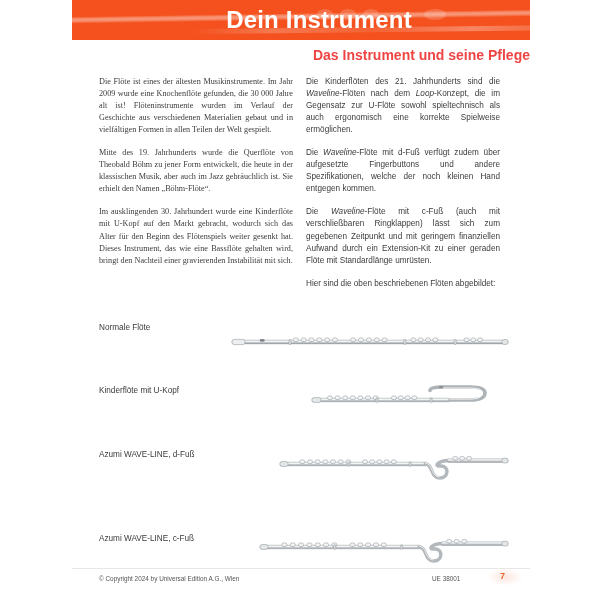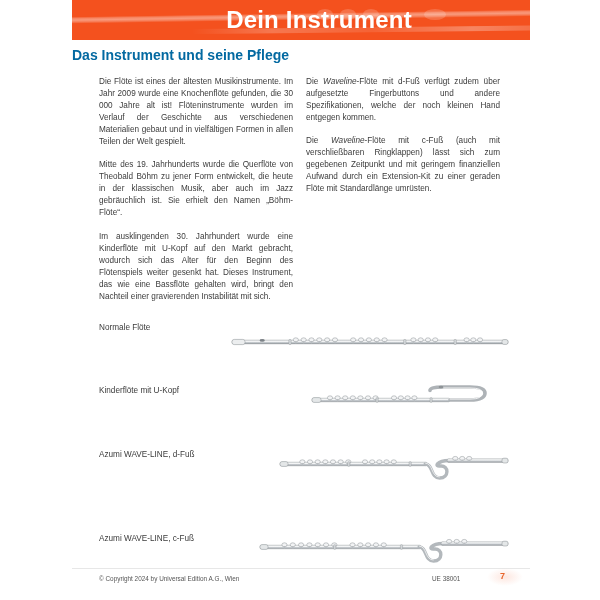--- a/index.html
+++ b/index.html
@@ -81,38 +81,38 @@
     letter-spacing: 0.2px;
     z-index: 3;
   }
 
   
   .subtitle {
     position: absolute;
     left: 72px;
     top: 47px;
     width: 458px;
-    text-align: left;
-    color: #0369a1;
+    text-align: right;
+    color: #ef4444;
     font-size: 14px;
     font-weight: bold;
   }
 
   
   .col {
     position: absolute;
     top: 76px;
     width: 194px;
     font-size: 8.2px;
     line-height: 12.05px;
     color: #3b3b3b;
     text-align: justify;
     text-justify: inter-word;
   }
-  .col.left  { left: 99px; }
+  .col.left  { left: 99px; font-family: Liberation Serif, serif; }
   .col.right { left: 306px; }
   .col p {
     margin: 0 0 11px 0;
   }
   .col p:last-child { margin-bottom: 0; }
   .col i { font-style: italic; }
 
   
   .fig-row {
     position: absolute;
@@ -193,22 +193,24 @@
 
   <div class="subtitle">Das Instrument und seine Pflege</div>
 
   <div class="col left" id="left-col">
       <p>Die Flöte ist eines der ältesten Musikinstrumente. Im Jahr 2009 wurde eine Knochenflöte gefunden, die 30 000 Jahre alt ist! Flöteninstrumente wurden im Verlauf der Geschichte aus verschiedenen Materialien gebaut und in vielfältigen Formen in allen Teilen der Welt gespielt.</p>
       <p>Mitte des 19. Jahrhunderts wurde die Querflöte von Theobald Böhm zu jener Form entwickelt, die heute in der klassischen Musik, aber auch im Jazz gebräuchlich ist. Sie erhielt den Namen „Böhm-Flöte“.</p>
       <p>Im ausklingenden 30. Jahrhundert wurde eine Kinderflöte mit U-Kopf auf den Markt gebracht, wodurch sich das Alter für den Beginn des Flötenspiels weiter gesenkt hat. Dieses Instrument, das wie eine Bassflöte gehalten wird, bringt den Nachteil einer gravierenden Instabilität mit sich.</p>
     </div>
 
   <div class="col right" id="right-col">
+      <p><span>Die Kinderflöten des 21. Jahrhunderts sind die </span><i>Waveline</i><span>-Flöten nach dem </span><i>Loop</i><span>-Konzept, die im Gegensatz zur U-Flöte sowohl spieltechnisch als auch ergonomisch eine korrekte Spielweise ermöglichen.</span></p>
       <p><span>Die </span><i>Waveline</i><span>-Flöte mit d-Fuß verfügt zudem über aufgesetzte Fingerbuttons und andere Spezifikationen, welche der noch kleinen Hand entgegen kommen.</span></p>
       <p><span>Die </span><i>Waveline</i><span>-Flöte mit c-Fuß (auch mit verschließbaren Ringklappen) lässt sich zum gegebenen Zeitpunkt und mit geringem finanziellen Aufwand durch ein Extension-Kit zu einer  geraden Flöte mit Standardlänge umrüsten.</span></p>
+      <p><span>Hier sind die oben beschriebenen Flöten abgebildet:</span></p>
     </div>
 
   <div id="figures">
       <div class="fig-row" style="top: 318px;">
         <div class="fig-label" style="top: 5px;">Normale Flöte</div>
         <div class="fig-img" style="left: 230px; top: 0px;"><svg width="280" height="48" viewBox="0 0 280 48">
             <defs>
               <linearGradient id="tube280" x1="0" y1="0" x2="0" y2="1">
                 <stop offset="0%" stop-color="#dfe2e4"></stop>
                 <stop offset="30%" stop-color="#ffffff"></stop>

